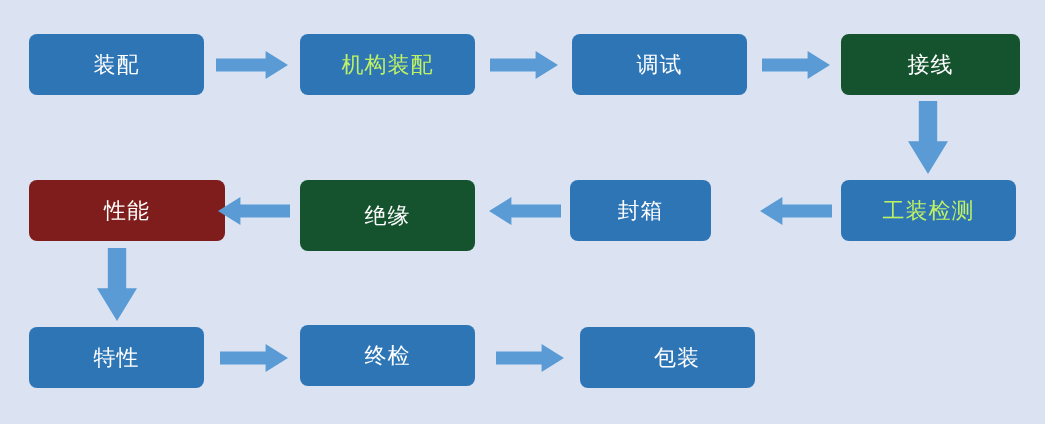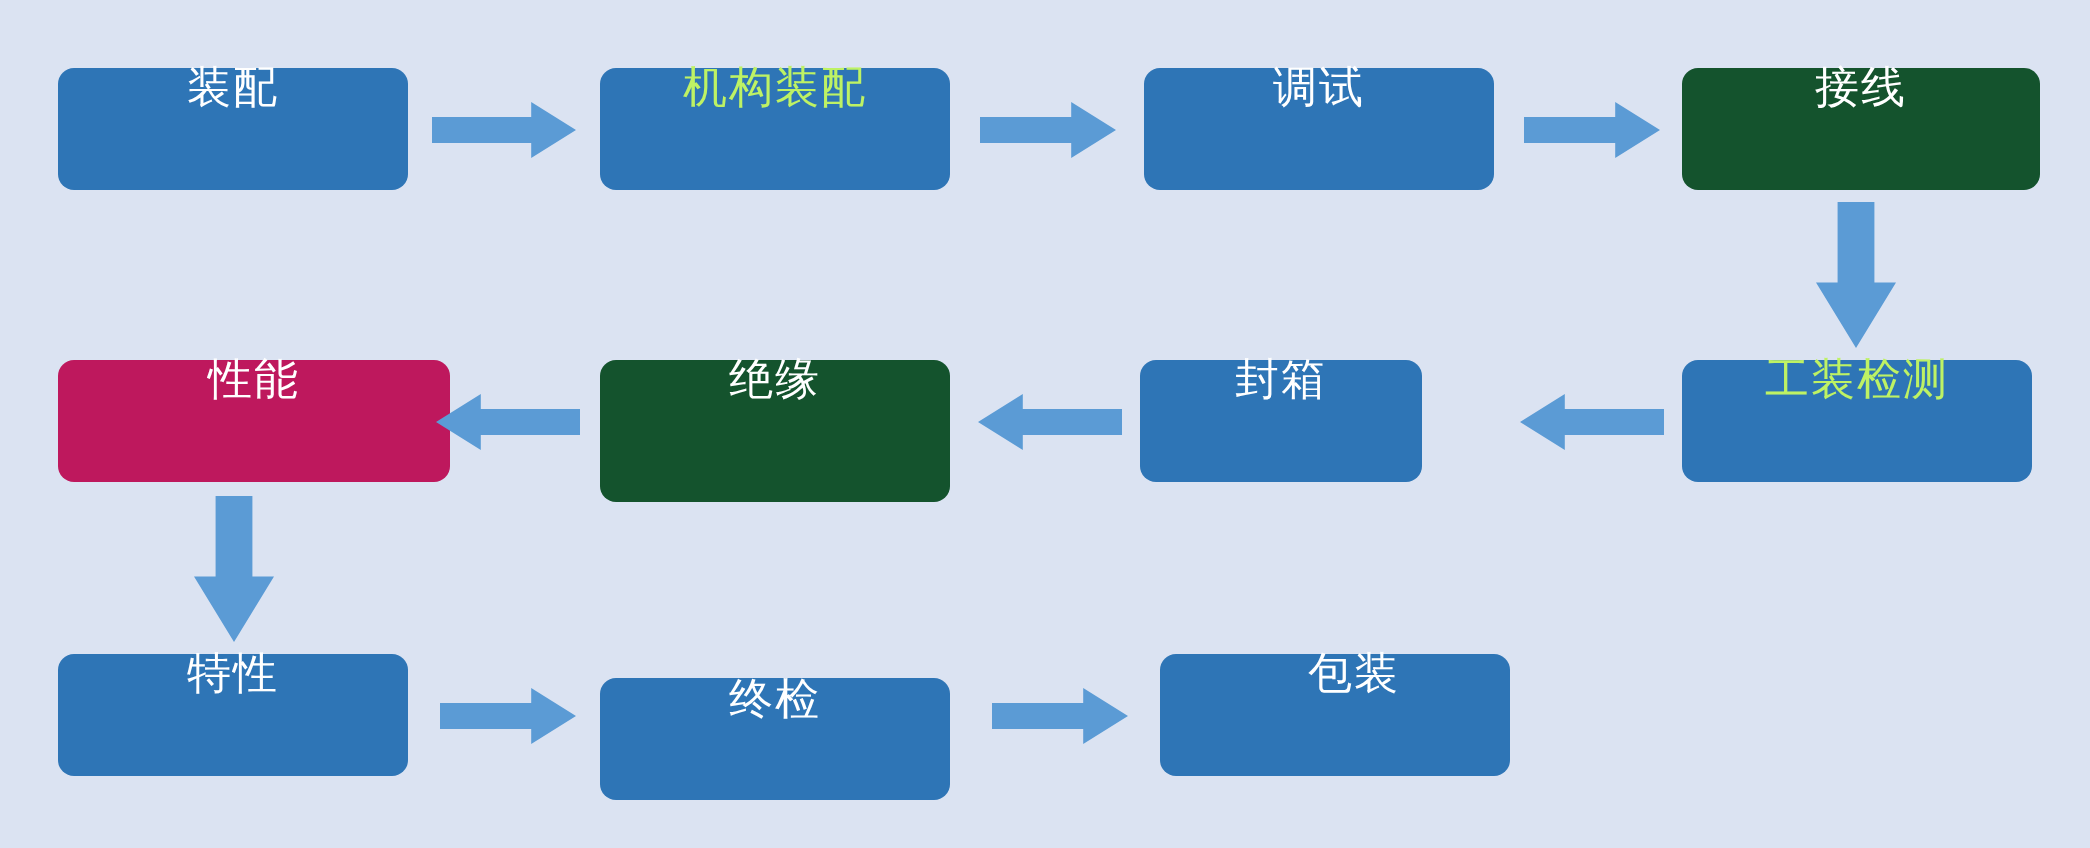--- a/index.html
+++ b/index.html
@@ -17,21 +17,21 @@
     position: relative;
     width: 1045px;
     height: 424px;
   }
   .node {
     position: absolute;
     background: #2e75b6;
     border-radius: 8px;
     color: #ffffff;
     display: flex;
-    align-items: flex-start;
+    align-items: center;
     justify-content: center;
     font-size: 22px;
     line-height: 1;
     letter-spacing: 1px;
     white-space: nowrap;
     box-sizing: border-box;
   }
   .node-label {
     display: block;
   }
@@ -62,27 +62,27 @@
     </div>
     <div class="node" style="left: 841px; top: 180px; width: 175px; height: 61px; background: rgb(46, 117, 182); color: #bef264;">
       <span class="node-label">工装检测</span>
     </div>
     <div class="node" style="left: 570px; top: 180px; width: 141px; height: 61px; background: rgb(46, 117, 182); color: rgb(255, 255, 255);">
       <span class="node-label">封箱</span>
     </div>
     <div class="node" style="left: 300px; top: 180px; width: 175px; height: 71px; background: #14532d; color: rgb(255, 255, 255);">
       <span class="node-label">绝缘</span>
     </div>
-    <div class="node" style="left: 29px; top: 180px; width: 196px; height: 61px; background: #be185d; color: rgb(255, 255, 255);">
+    <div class="node" style="left: 29px; top: 180px; width: 196px; height: 61px; background: #7f1d1d; color: rgb(255, 255, 255);">
       <span class="node-label">性能</span>
     </div>
     <div class="node" style="left: 29px; top: 327px; width: 175px; height: 61px; background: rgb(46, 117, 182); color: rgb(255, 255, 255);">
       <span class="node-label">特性</span>
     </div>
-    <div class="node" style="left: 300px; top: 339px; width: 175px; height: 61px; background: rgb(46, 117, 182); color: rgb(255, 255, 255); font-family: Liberation Serif, serif;">
+    <div class="node" style="left: 300px; top: 325px; width: 175px; height: 61px; background: rgb(46, 117, 182); color: rgb(255, 255, 255);">
       <span class="node-label">终检</span>
     </div>
     <div class="node" style="left: 580px; top: 327px; width: 175px; height: 61px; background: rgb(46, 117, 182); color: rgb(255, 255, 255); padding-left: 19px;">
       <span class="node-label">包装</span>
     </div>
     <div class="arrow" style="left: 216px; top: 51px; width: 72px; height: 28px;">
       <svg width="72" height="28" viewBox="0 0 72 28">
         <polygon points="0,7.56 49.599999999999994,7.56 49.599999999999994,0 72,14 49.599999999999994,28 49.599999999999994,20.44 0,20.44" fill="#5b9bd5"></polygon>
       </svg>
     </div>

